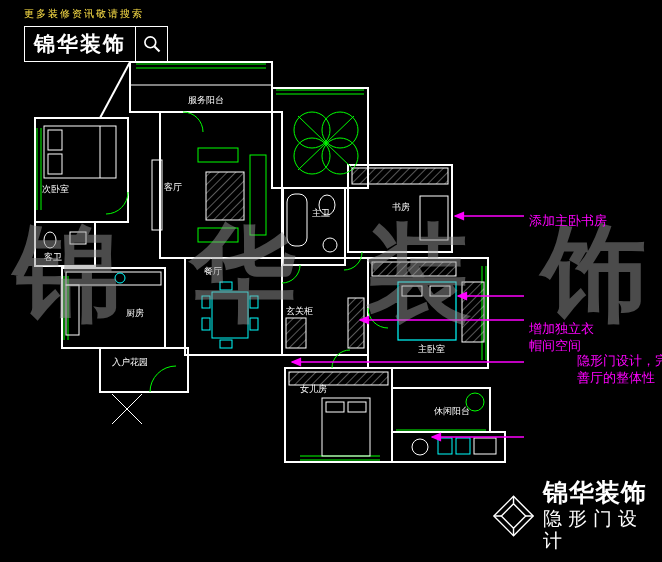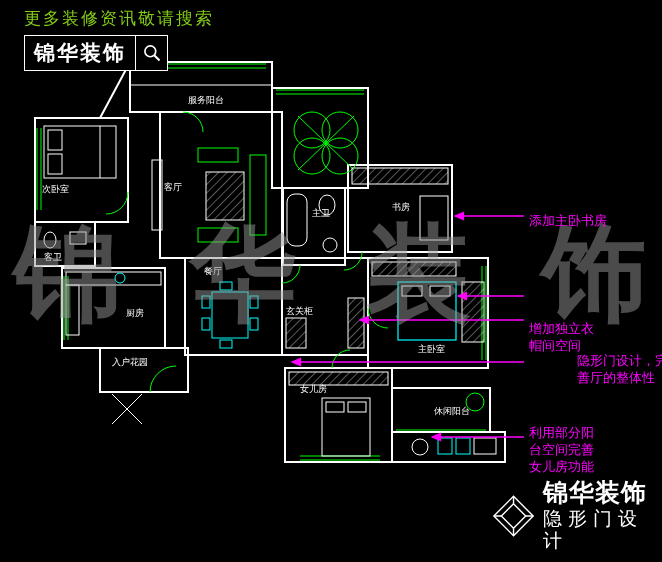--- a/index.html
+++ b/index.html
@@ -2,21 +2,21 @@
 <html><head>
 <meta charset="utf-8">
 <style>
   * { margin:0; padding:0; box-sizing:border-box; }
   html,body { background:#000; }
   body { width:662px; height:562px; font-family:"DejaVu Sans", sans-serif; }
   .page { position:relative; width:662px; height:562px; background:#000; overflow:hidden; }
   .abs { position:absolute; }
 
   
-  .tagline { color:#84cc16; font-size:17px; letter-spacing:2px; }
+  .tagline { color:#fde047; font-size:10px; letter-spacing:2px; }
   .logo-box { margin-top:5px; display:flex; align-items:stretch; border:1px solid #fff; width:max-content; background:#000; }
   .logo-brand { color:#fff; font-size:21px; font-weight:bold; font-family:"DejaVu Serif", serif; padding:3px 9px; letter-spacing:2px; }
   .logo-search { border-left:1px solid #fff; width:32px; display:flex; align-items:center; justify-content:center; cursor:pointer; }
 
   
   .ann { position:absolute; color:#ff00ff; font-size:13px; line-height:1.32; }
 
   
   .wm { position:absolute; left:0; top:220px; width:662px; display:flex; justify-content:space-between;
         padding:0 14px; font-family:"DejaVu Serif", serif; font-weight:bold; font-size:106px; line-height:1;
@@ -220,21 +220,20 @@
           <circle cx="10" cy="10" r="6.5" fill="none" stroke="#ffffff" stroke-width="2"></circle>
           <line x1="15" y1="15" x2="21" y2="21" stroke="#ffffff" stroke-width="2.5"></line>
         </svg>
       </div>
     </div>
   </div>
 
   <div class="ann" style="left:529px; top:212px; width:112px;">添加主卧书房</div>
   <div class="ann" style="left:529px; top:320px; width:76px;">增加独立衣帽间空间</div>
   <div class="ann" style="left:529px; top:352px; width:100px;margin-left:48px;">隐形门设计，完善厅的整体性</div>
-  <div class="ann" style="left:529px; top:424px; width:72px;">利用部分阳台空间完善女儿房功能</div>
 
   <div class="footer">
     <div class="footer-top">
       <svg width="46" height="46" viewBox="0 0 46 46">
         <g fill="none" stroke="#ffffff" stroke-width="1.5">
           <path d="M23,2 L44,23 L23,44 L2,23 Z"></path>
           <path d="M23,10 L36,23 L23,36 L10,23 Z"></path>
           <path d="M23,2 L23,10 M44,23 L36,23 M23,44 L23,36 M2,23 L10,23"></path>
         </g>
       </svg>

